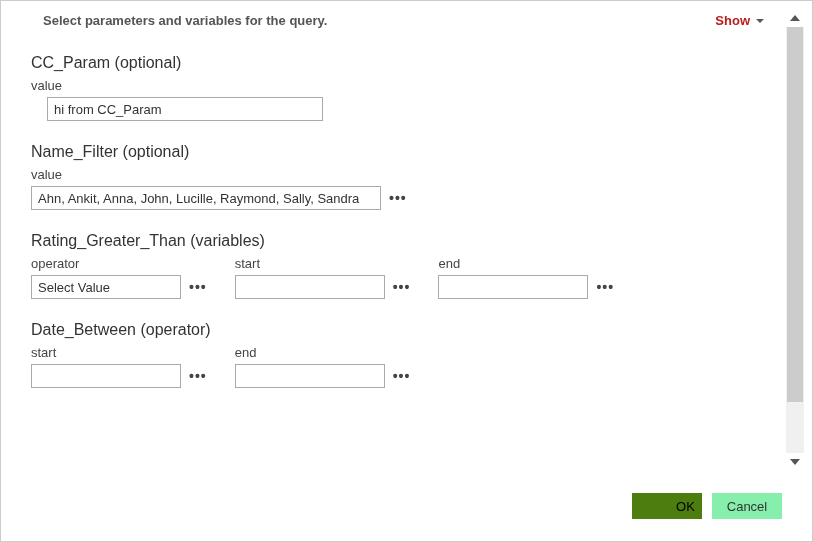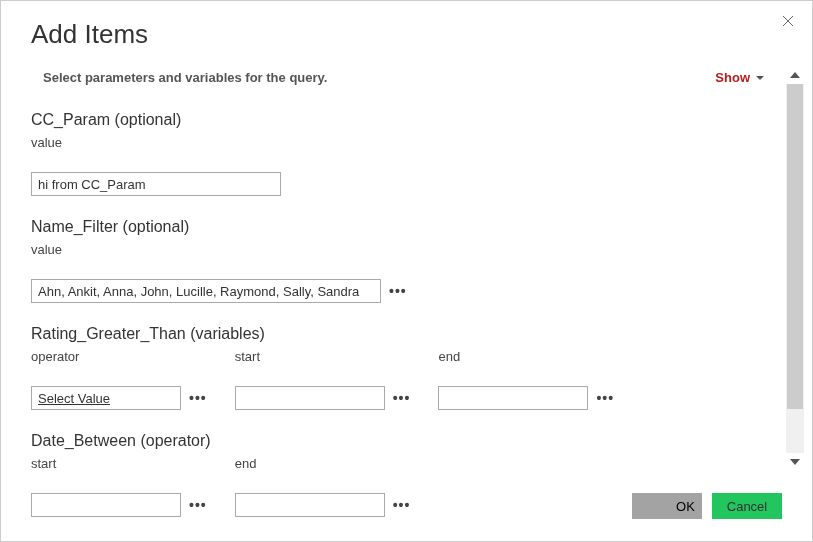--- a/index.html
+++ b/index.html
@@ -86,50 +86,48 @@
     margin-bottom: 6px;
   }
   .fields-row {
     display: flex;
     gap: 28px;
     flex-wrap: wrap;
   }
   .field {
     display: flex;
     flex-direction: column;
-    gap: 18px;
   }
   .field-label {
     font-size: 13px;
     color: #444;
     margin-bottom: 4px;
   }
   .input-wrap {
     display: flex;
     align-items: center;
     gap: 8px;
   }
   input[type="text"], .select-box {
     border: 1px solid #aaa;
     height: 24px;
     padding: 2px 6px;
     font-size: 13px;
     font-family: inherit;
     color: #333;
     background: #fff;
   }
-  .w-med { width: 250px; }
+  .w-med { width: 276px; margin-left: 16px; }
   .w-wide { width: 350px; }
   .w-small { width: 150px; }
   .select-box {
     width: 150px;
     display: flex;
     align-items: center;
     cursor: default;
-    text-decoration: underline;
   }
   .dots-btn {
     cursor: pointer;
     color: #444;
     font-weight: bold;
     letter-spacing: 1px;
     height: 24px;
     display: flex;
     align-items: center;
     font-size: 14px;
@@ -173,37 +171,28 @@
     gap: 10px;
   }
   .btn {
     min-width: 70px;
     height: 26px;
     border: none;
     font-size: 13px;
     cursor: pointer;
     font-family: inherit;
   }
-  .btn-primary { background: #a3a3a3; color: #000; padding-left: 43px; }
-  .btn-secondary { background: #22c55e; color: #333; }
+  .btn-primary { background: #4d7c0f; color: #000; padding-left: 43px; }
+  .btn-secondary { background: #86efac; color: #333; }
 </style>
 </head>
 <body>
 
 <div class="dialog">
 
-  <div class="dialog-header">
-    <h1 class="dialog-title">Add Items</h1>
-    <div class="close-btn">
-      <svg viewBox="0 0 12 12">
-        <line x1="1" y1="1" x2="11" y2="11"></line>
-          <line x1="11" y1="1" x2="1" y2="11"></line>
-      </svg>
-    </div>
-  </div>
 
   <div class="dialog-body-wrap">
     <div class="dialog-body">
 
       <div class="top-row">
         <div class="instructions">Select parameters and variables for the query.</div>
         <div class="show-dropdown">
           <span>Show</span>
           <span class="caret"></span>
         </div>

